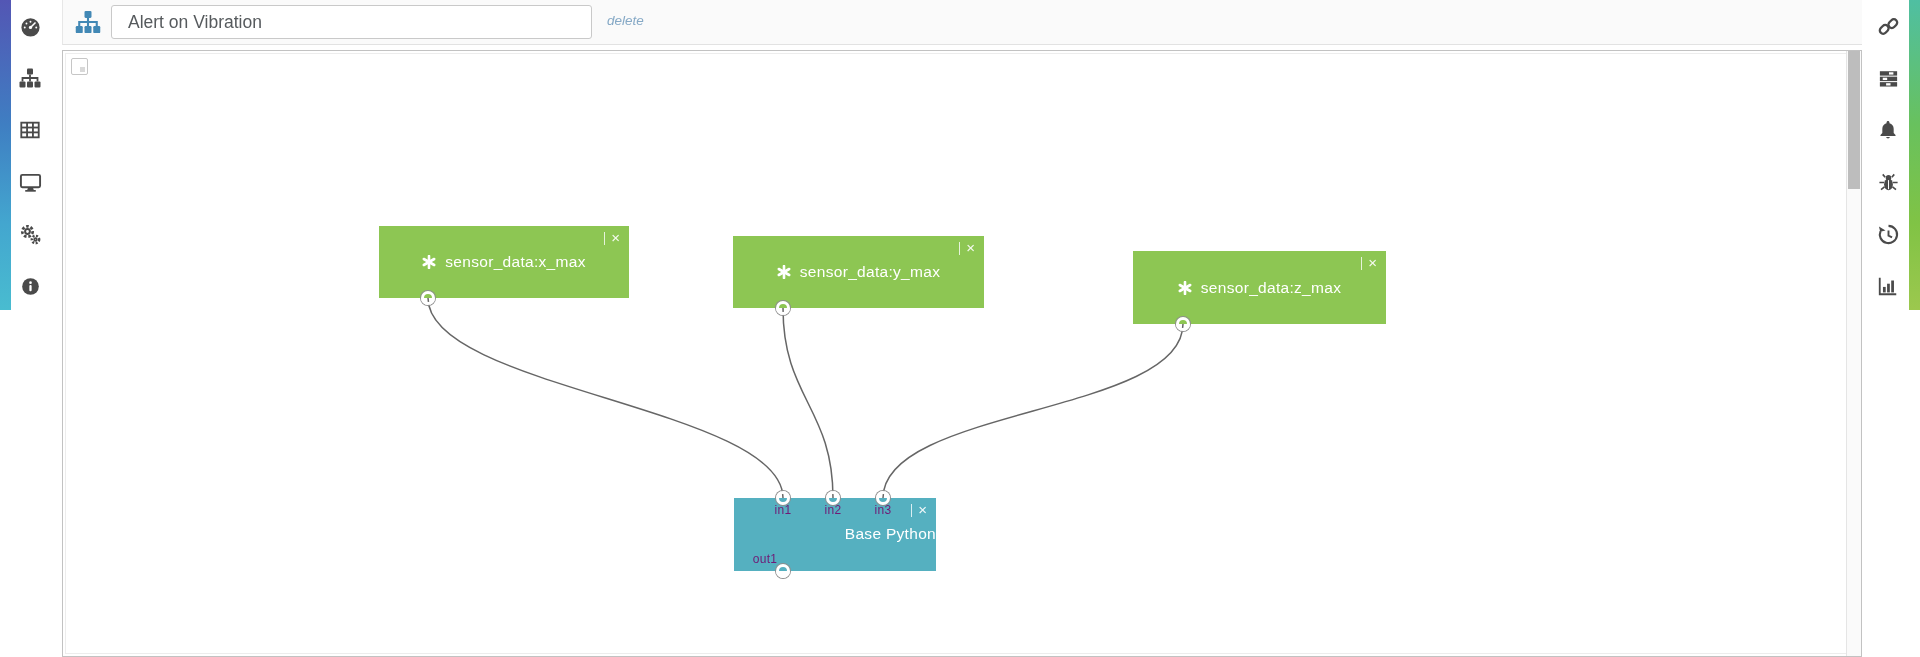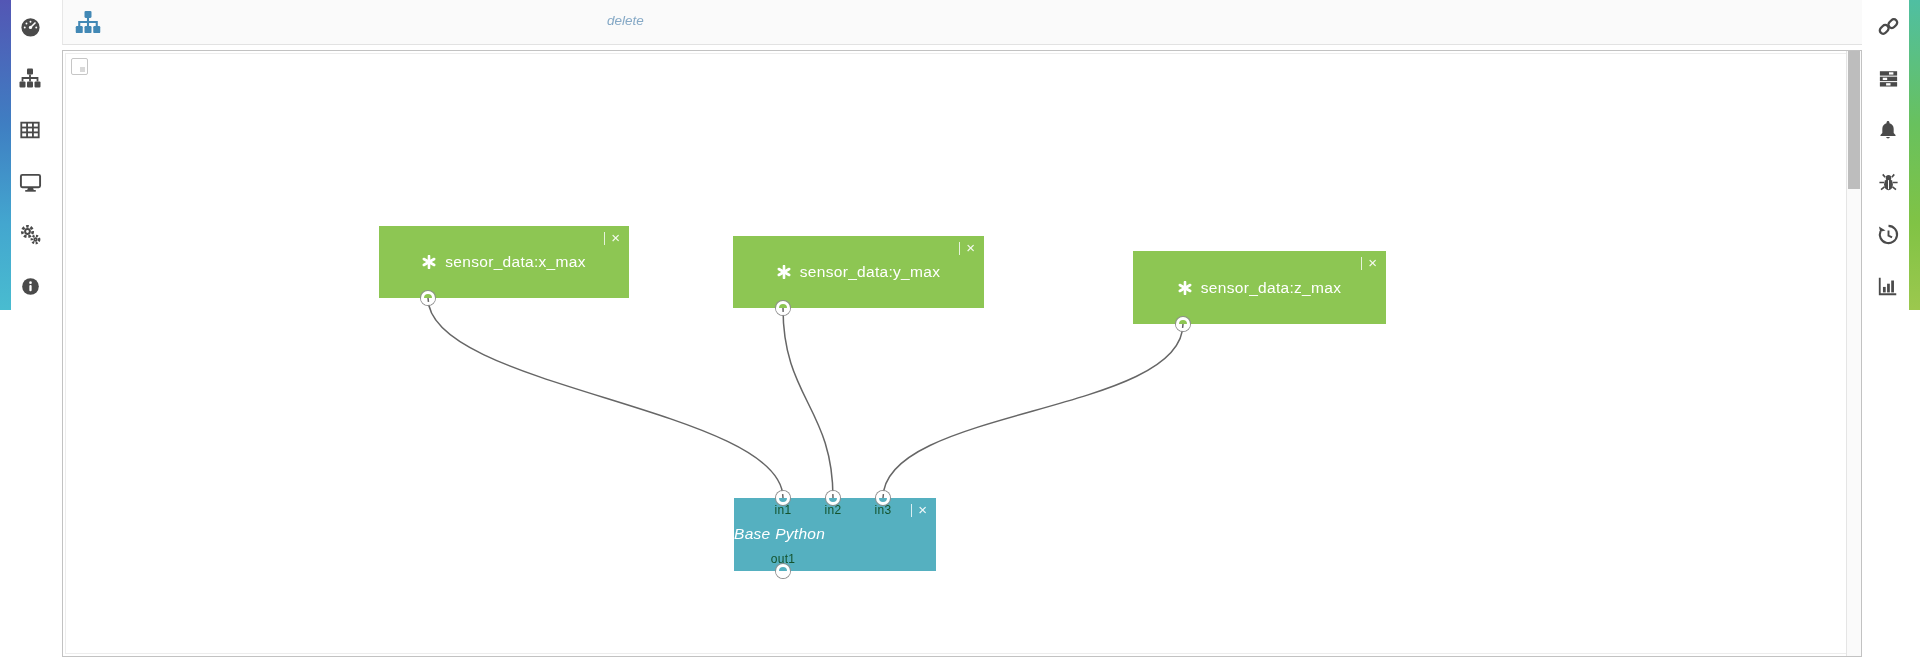--- a/index.html
+++ b/index.html
@@ -38,31 +38,31 @@
     border:1px solid #c6c6c6; border-radius:2px; background:#fff; z-index:3; cursor:pointer; }
   .select-box::after { content:""; position:absolute; right:2px; bottom:2px; width:5px; height:5px;
     background:#c9c9c9; opacity:.7; }
   .wires { position:absolute; left:0; top:0; width:1800px; height:607px; z-index:1;
     pointer-events:none; }
   .wires path { fill:none; stroke:#666; stroke-width:1.5; }
 
   .node { position:absolute; z-index:2; color:#fff; cursor:move; }
   .node.source .node-title { position:absolute; inset:0; display:flex; align-items:center;
     justify-content:center; gap:9px; font-size:15.5px; letter-spacing:.3px; }
-  .node.processor .node-title { position:absolute; left:0; right:0; top:27px; text-align:left;
-    font-size:15.5px; letter-spacing:.3px;font-style:italic; }
+  .node.processor .node-title { position:absolute; left:0; right:0; top:27px; text-align:right;
+    font-size:15.5px; letter-spacing:.3px; }
   .node-icon svg { display:block; }
   .node-close { position:absolute; top:5px; right:9px; display:flex; align-items:center;
     gap:6px; cursor:pointer; opacity:.92; }
   .close-bar { width:1.5px; height:13px; background:rgba(255,255,255,.85); }
   .close-x { font-size:15px; line-height:14px; color:#fff; }
   .port { position:absolute; width:14px; height:14px; border-radius:50%;
     border:3px solid #fff; box-shadow:0 0 0 1px #8e8e8e; background:transparent;
     z-index:3; cursor:crosshair; }
-  .port-label { position:absolute; color:#14532d; font-size:12px; transform:translateX(-50%);
+  .port-label { position:absolute; color:#701a75; font-size:12px; transform:translateX(-50%);
     letter-spacing:.3px; }
   .port-label.in { top:5px; }
   .port-label.out { bottom:5px; }
 
   
   .scrollbar { position:absolute; right:0; top:0; bottom:0; width:15px; background:#fafafa;
     border-left:1px solid #e5e5e5; z-index:4; }
   .scroll-thumb { position:absolute; left:1px; right:1px; top:0; height:138px; background:#bdbdbd;
     cursor:pointer; }
 </style>
@@ -151,20 +151,21 @@
           <g fill="#4288b5">
             <rect x="9" y="2.5" width="6" height="6" rx="1"></rect>
             <rect x="1.5" y="15.5" width="6" height="6" rx="1"></rect>
             <rect x="9" y="15.5" width="6" height="6" rx="1"></rect>
             <rect x="16.5" y="15.5" width="6" height="6" rx="1"></rect>
           </g>
           <g stroke="#4288b5" stroke-width="1.8" fill="none">
             <path d="M12 8.5v3.5M4.5 15.5v-3.5h15v3.5M12 12v3.5"></path>
           </g>
         </svg></span>
+    <input class="flow-name" type="text" value="Alert on Vibration" style="">
     <a class="delete-link">delete</a>
   </header>
 
   <div class="canvas">
     <div class="select-box"></div>
     <svg class="wires">
         <path d="M 365 247 C 365 337, 720 357, 720 447" stroke="#666666"></path>
         <path d="M 720 257 C 720 347, 770 357, 770 447" stroke="#666666"></path>
         <path d="M 1120 273 C 1120 363, 820 357, 820 447" stroke="#666666"></path>
       </svg>
@@ -234,21 +235,21 @@
           <span class="close-bar"></span>
           <span class="close-x">×</span>
         </div>
         <div class="port in" style="left: 42px; top: -7px;"></div>
         <span class="port-label in" style="left: 49px;">in1</span>
         <div class="port in" style="left: 92px; top: -7px;"></div>
         <span class="port-label in" style="left: 99px; text-align: right;">in2</span>
         <div class="port in" style="left: 142px; top: -7px;"></div>
         <span class="port-label in" style="left: 149px;">in3</span>
         <div class="port out" style="left: 42px; top: 66px;"></div>
-        <span class="port-label out" style="left: 49px;">out1</span>
+        <span class="port-label out" style="left: 31px;">out1</span>
       </div>
     </div>
 
   <nav class="rail right">
       <div class="rail-item">
         <span>
           <svg width="23" height="23" viewBox="0 0 24 24">
             <g fill="none" stroke="#4a4a4a" stroke-width="2.4">
               <rect x="2.5" y="11.5" width="10" height="7" rx="3.5" transform="rotate(-45 7.5 15)"></rect>
               <rect x="11.5" y="5.5" width="10" height="7" rx="3.5" transform="rotate(-45 16.5 9)"></rect>

